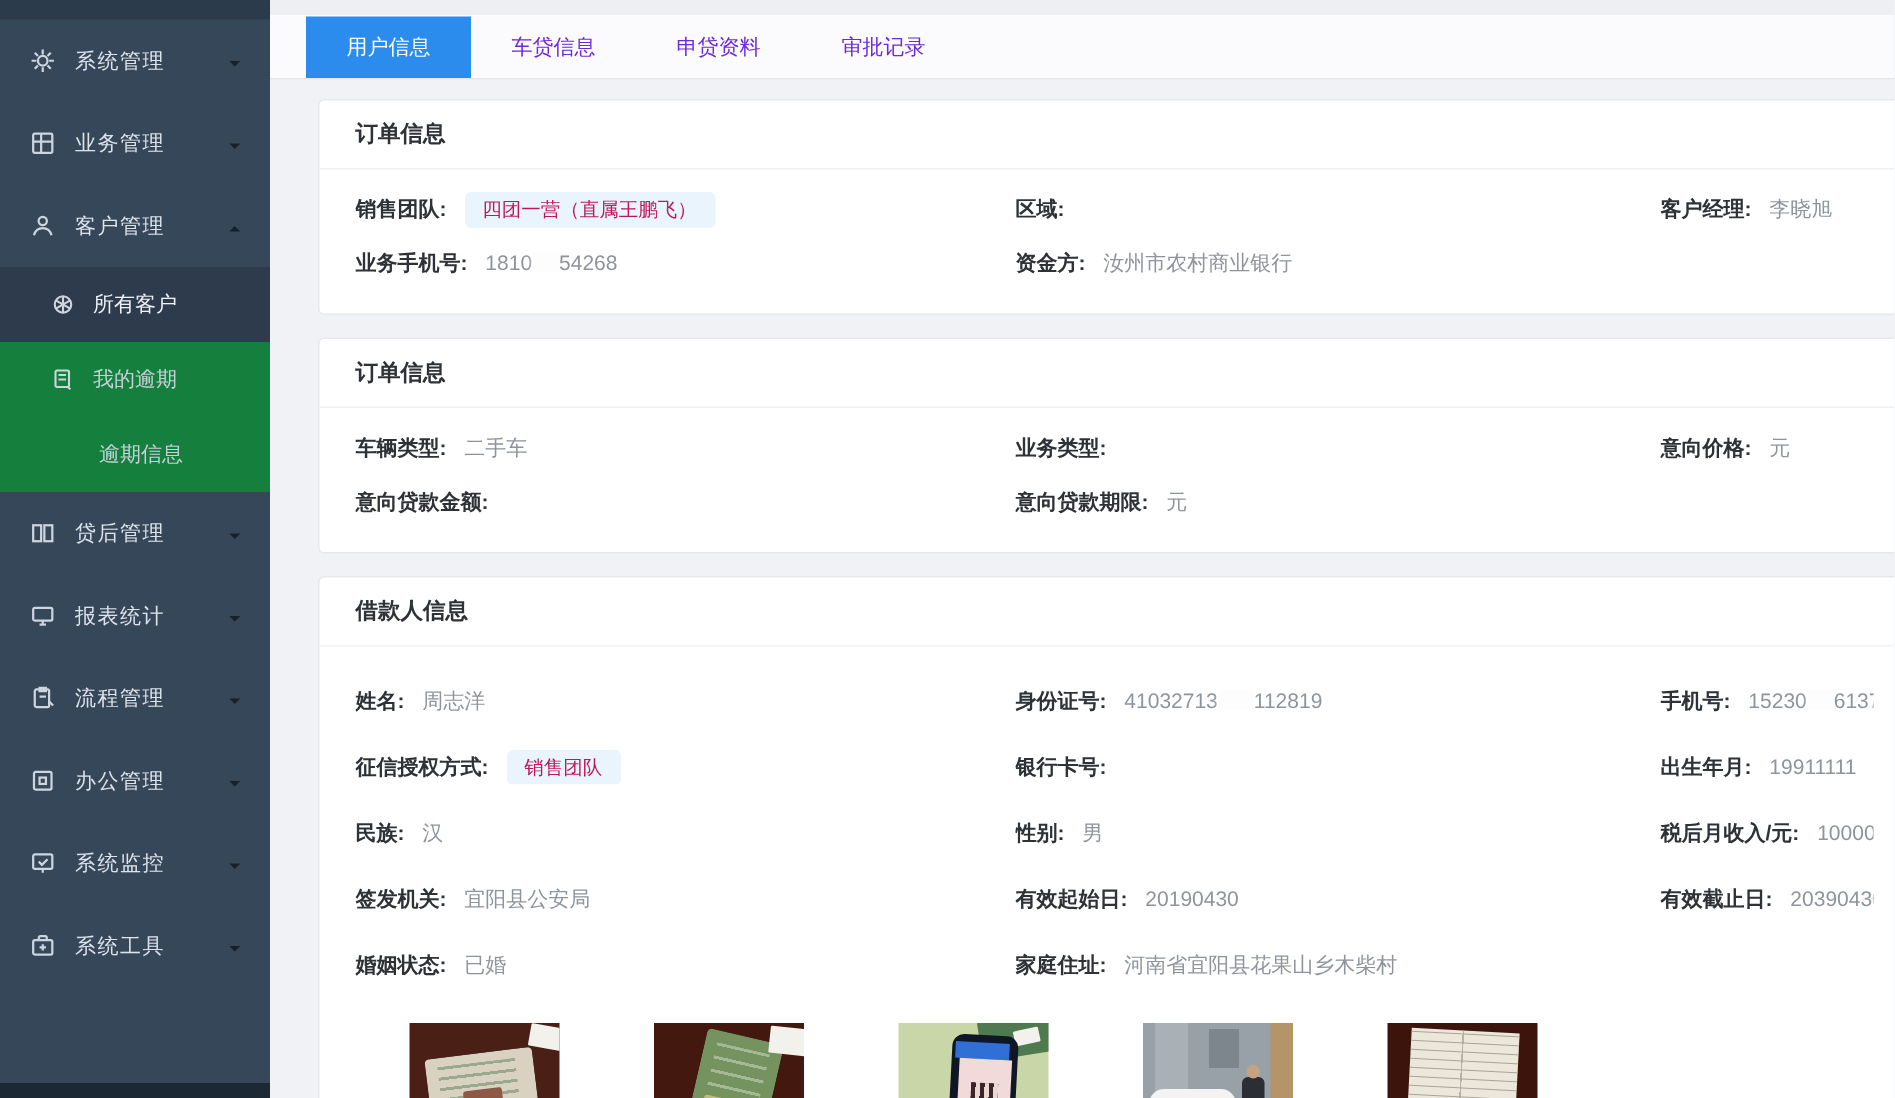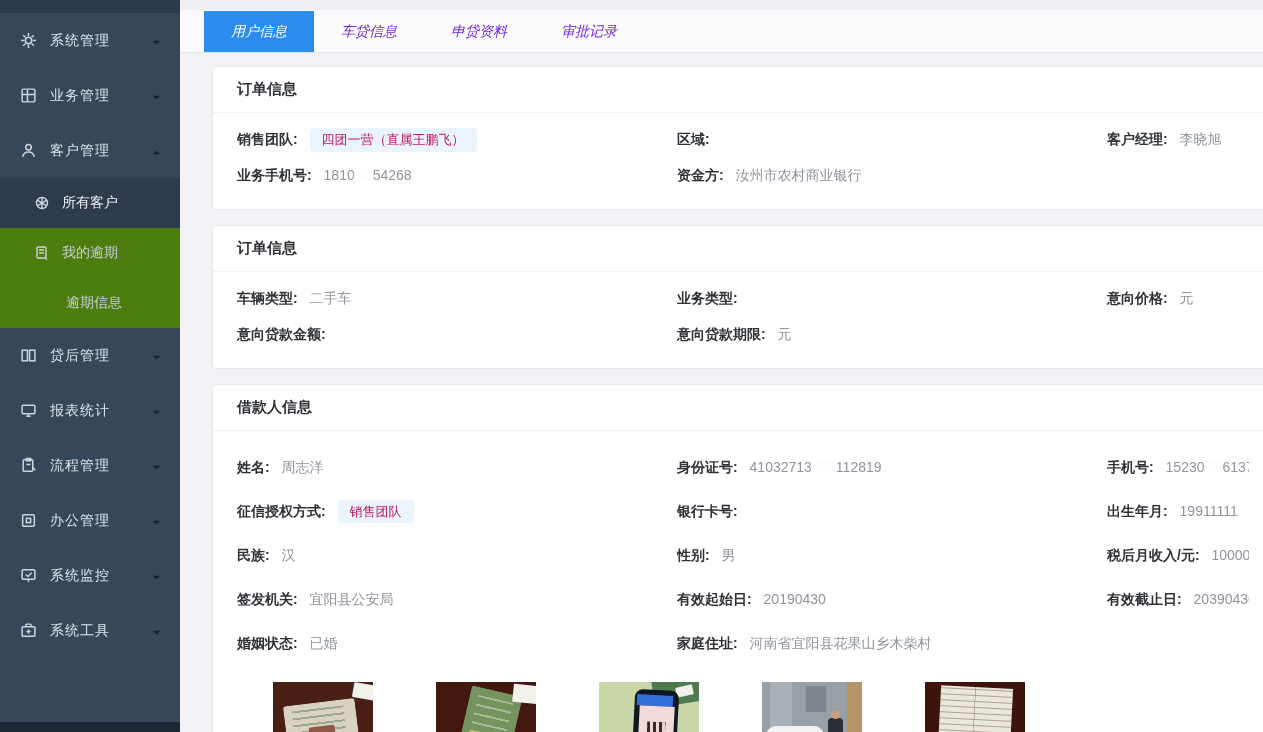--- a/index.html
+++ b/index.html
@@ -6,32 +6,32 @@
     font-family:"Liberation Sans","DejaVu Sans",sans-serif;background:#f1f2f5;}
   *{box-sizing:border-box;}
 
   
   .sidebar{position:absolute;left:0;top:0;width:180px;height:732px;background:#36475a;color:#dde3ea;}
   .sidebar-top-shade{height:13px;background:#2c3b4c;}
   .sb-item{height:55px;display:flex;align-items:center;padding:0 18px 0 20px;cursor:pointer;font-size:14px;}
   .sb-item .ic{width:17px;height:17px;margin-right:13px;flex:none;display:inline-flex;}
   .sb-item .lbl{flex:1;letter-spacing:1px;}
   .chev{flex:none;width:11px;height:11px;opacity:.55;}
-  .submenu{background:#4d7c0f;}
+  .submenu{background:#15803d;}
   .sub-item{height:50px;display:flex;align-items:center;padding-left:34px;font-size:14px;color:#c7cfd9;cursor:pointer;}
   .sub-item .ic{width:16px;height:16px;margin-right:12px;display:inline-flex;}
   .sub-item.noicon{padding-left:66px;}
   .sub-item.active{background:#2d3b4d;color:#eef2f7;}
   .sidebar-bottom-shade{position:absolute;bottom:0;left:0;width:180px;height:10px;background:#1d2835;}
   .ic svg{width:100%;height:100%;stroke:#cdd5de;fill:none;stroke-width:1.4;}
 
   
   .main{position:absolute;left:180px;top:0;width:1083px;height:732px;background:#f1f2f5;overflow:hidden;}
   .top-gap{height:10px;background:#edeff2;}
-  .tabbar{height:43px;background:#fbfbfd;border-bottom:1px solid #e2e4e8;display:flex;align-items:flex-end;padding-left:24px;font-style:italic;}
+  .tabbar{height:43px;background:#fbfbfd;border-bottom:1px solid #e2e4e8;display:flex;align-items:flex-end;padding-left:24px;}
   .tab{height:41px;line-height:41px;padding:0 27px;font-size:14px;color:#6d28d9;cursor:pointer;}
   .tab.active{background:#2b8ced;color:#fff;}
 
   .content{padding:13px 0 0 32px;}
   .card{width:1062px;background:#fff;border:1px solid #e7e8ea;border-radius:4px;margin-bottom:15px;}
   .card-header{padding:13px 24px;font-size:15px;font-weight:700;color:#2e3237;border-bottom:1px solid #f0f1f2;}
   .card-body{padding:9px 24px 15px;}
   .frow{display:grid;grid-template-columns:440px 430px 1fr;align-items:center;min-height:36px;}
   .frow.slim{min-height:33px;margin-top:11px;}
   .field{font-size:14px;white-space:nowrap;overflow:hidden;}

